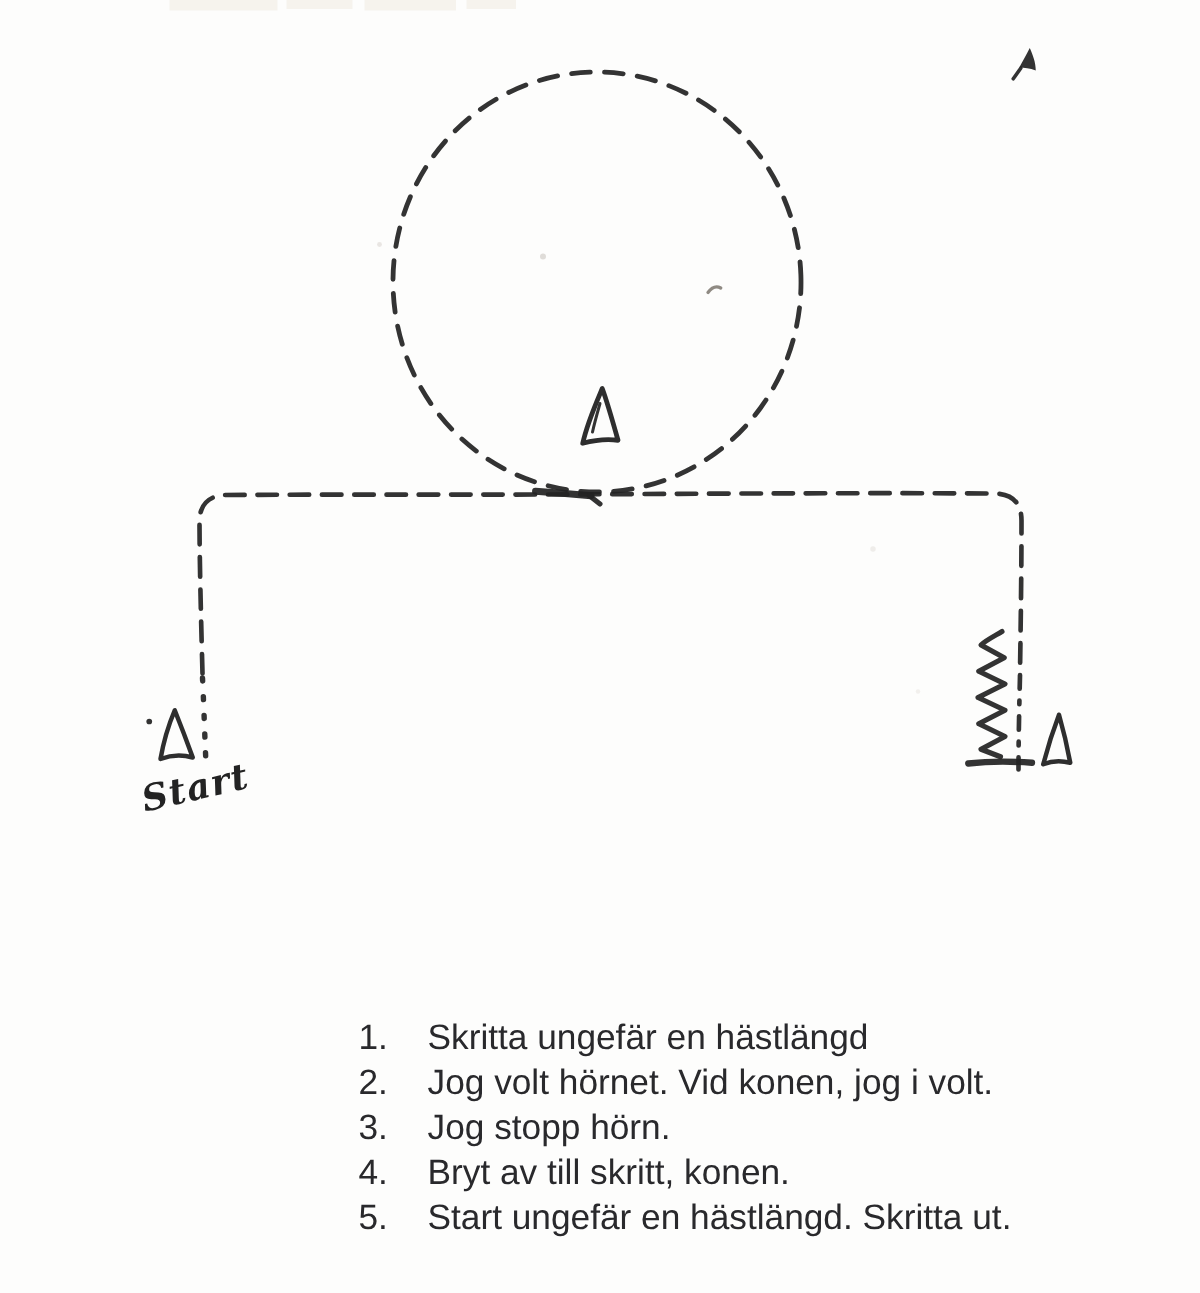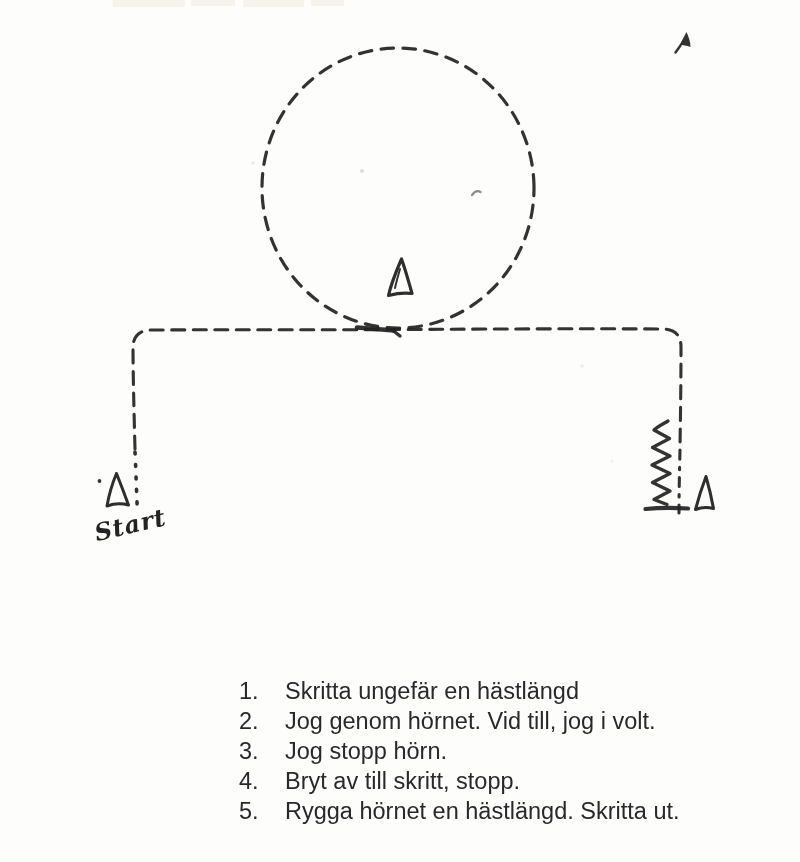--- a/index.html
+++ b/index.html
@@ -100,28 +100,28 @@
 
   <div class="start-label">Start</div>
 
   <ol class="instructions">
     <li class="item">
       <span class="num">1.</span>
       <span class="txt">Skritta ungefär en hästlängd</span>
     </li>
     <li class="item">
       <span class="num">2.</span>
-      <span class="txt">Jog genom hörnet. Vid till, jog i volt.</span>
+      <span class="txt">Jog volt hörnet. Vid konen, jog i volt.</span>
     </li>
     <li class="item">
       <span class="num">3.</span>
       <span class="txt">Jog stopp hörn.</span>
     </li>
     <li class="item">
       <span class="num">4.</span>
-      <span class="txt">Bryt av till skritt, stopp.</span>
+      <span class="txt">Bryt av till skritt, konen.</span>
     </li>
     <li class="item">
       <span class="num">5.</span>
-      <span class="txt">Rygga hörnet en hästlängd. Skritta ut.</span>
+      <span class="txt">Start ungefär en hästlängd. Skritta ut.</span>
     </li>
   </ol>
 </div>
 
 </body></html>

